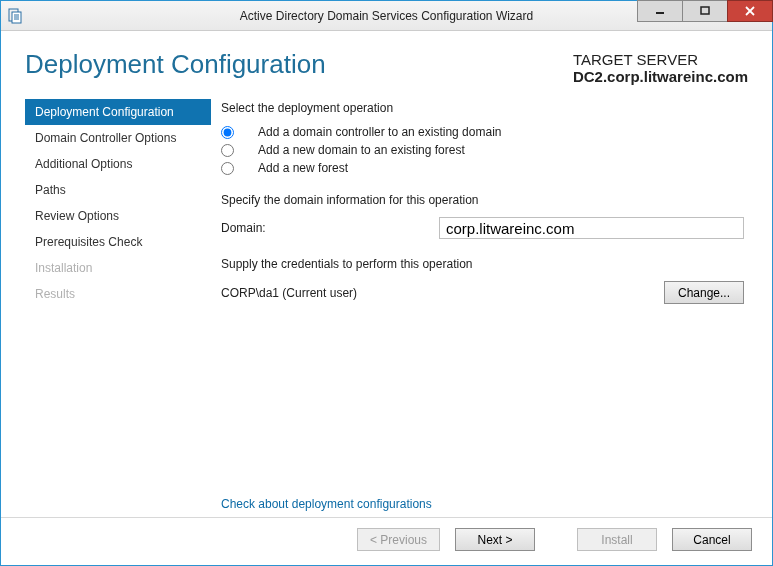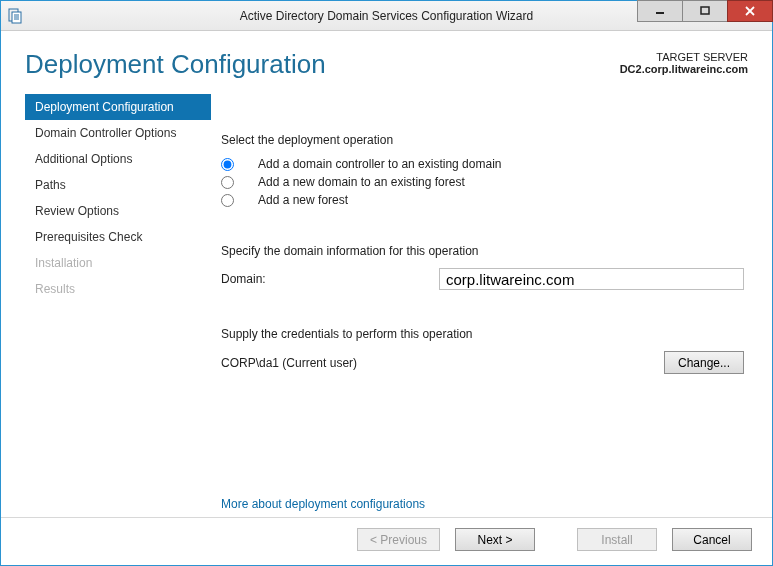--- a/index.html
+++ b/index.html
@@ -77,22 +77,22 @@
       display: flex;
       padding: 18px 24px 8px 24px;
     }
     .page-title {
       font-size: 26px;
       font-weight: 300;
       color: #1f6f9a;
       flex: 1;
     }
     .target-block {
-      text-align: right;
-      font-size: 11px;
+      text-align: left;
+      font-size: 15px;
       color: #222;
       padding-top: 2px;
     }
     .target-block .label { font-weight: 400; }
     .target-block .server { font-weight: 600; }
     .middle {
       flex: 1;
       display: flex;
       padding: 0 0 0 0;
       overflow: hidden;
@@ -125,21 +125,21 @@
     .section-label {
       margin-bottom: 10px;
     }
     .radio-row {
       display: flex;
       align-items: center;
       margin-bottom: 4px;
       gap: 24px;
     }
     .radio-row input { margin: 0; }
-    .block { margin-bottom: 18px; margin-top: 37px; }
+    .block { margin-bottom: 18px; }
     .form-row {
       display: flex;
       align-items: center;
       gap: 8px;
     }
     .form-row .lbl { width: 210px; }
     .form-row input[type=text] {
       flex: 1;
       border: 1px solid #bfbfbf;
       height: 22px;
@@ -272,21 +272,21 @@
           <div class="section-label">Supply the credentials to perform this operation</div>
           <div class="form-row">
             <span class="lbl" style="flex:1;width:auto">CORP\da1 (Current user)</span>
             <button class="btn">Change...</button>
           </div>
         </div>
 
       </div>
     </div>
 
-    <div class="more-link">More about deployment configurations</div>
+    <div class="more-link">Check about deployment configurations</div>
 
     <div class="footer">
       <button class="btn" disabled="">&lt; Previous</button>
       <button class="btn">Next &gt;</button>
       <span class="spacer"></span>
       <button class="btn" disabled="">Install</button>
       <button class="btn">Cancel</button>
     </div>
 
   </div>

